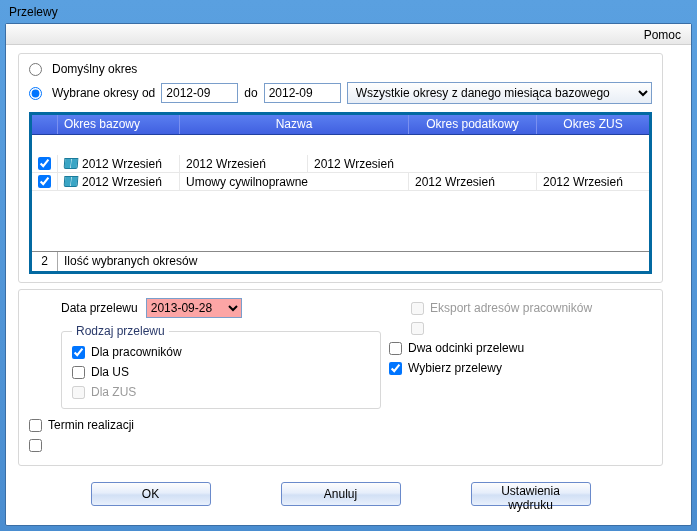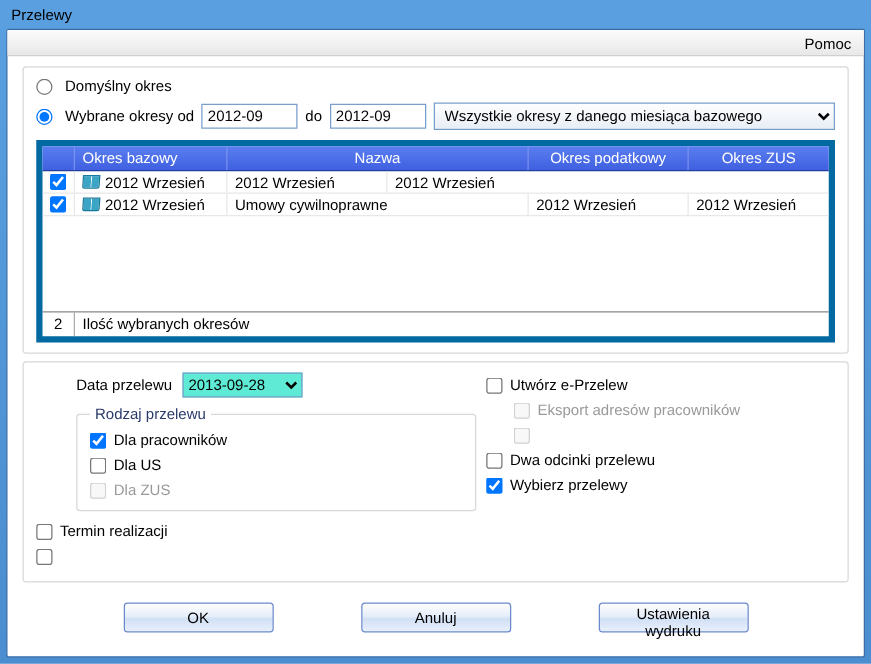--- a/index.html
+++ b/index.html
@@ -21,21 +21,21 @@
   display: flex; flex-direction: column;
 }
 .help-bar {
   text-align: right;
   padding: 4px 10px 2px 10px;
   border-bottom: 1px solid #d0d0d0;
   background: linear-gradient(to bottom, #fcfcfc, #e8e8e8);
 }
 .content {
   flex: 1;
-  padding: 8px 12px 12px 12px;
+  padding: 8px 28px 12px 12px;
   display: flex; flex-direction: column;
   gap: 6px;
 }
 .period-group {
   border: 1px solid #d8d8d8;
   border-radius: 3px;
   padding: 8px 10px;
 }
 .radio-row {
   display: flex; align-items: center; gap: 6px; margin-bottom: 6px;
@@ -49,21 +49,21 @@
   border: 1px solid #7a9ecb;
 }
 select.combo {
   flex: 1; height: 22px;
   border: 1px solid #7a9ecb;
   background: linear-gradient(to bottom, #fefefe, #e8eef6);
   padding: 0 4px;
 }
 .table-wrap {
   margin-top: 8px;
-  border: 5px solid #0369a1;
+  border: 3px solid #0369a1;
   height: 162px;
   display: flex; flex-direction: column;
   background: #fff;
 }
 .thead {
   display: flex;
   background: linear-gradient(to bottom, #5a7ef0 0%, #4060e0 100%);
   color: #fff;
   height: 20px;
   border-bottom: 1px solid #2040a0;
@@ -72,21 +72,21 @@
   border-right: 1px solid #7a90f0;
   padding: 2px 6px;
   overflow: hidden; white-space: nowrap;
 }
 .th:last-child { border-right: none; }
 .col-chk { width: 26px; flex: none; }
 .col-base { width: 122px; flex: none; }
 .col-name { flex: 1; }
 .col-tax { width: 128px; flex: none; }
 .col-zus { width: 112px; flex: none; }
-.tbody { flex: 1; overflow: auto; }
+.tbody { flex: 1; overflow: auto; margin-top: 20px; }
 .tr {
   display: flex; height: 18px; align-items: center;
   border-bottom: 1px solid #e8e8e8;
 }
 .td {
   padding: 0 6px;
   border-right: 1px solid #e8e8e8;
   height: 100%; display: flex; align-items: center;
   overflow: hidden; white-space: nowrap;
 }
@@ -128,21 +128,21 @@
 .chk-row {
   display: flex; align-items: center; gap: 6px;
   height: 20px;
 }
 .chk-row input { margin: 0; }
 .chk-row.disabled { color: #9a9a9a; }
 .chk-row.indent { padding-left: 22px; }
 select.date-combo {
   width: 96px; height: 20px;
   border: 1px solid #7a9ecb;
-  background: #5eead4;
+  background: #fca5a5;
 }
 .button-bar {
   display: flex; justify-content: center; gap: 70px;
   padding: 10px 0 4px 0;
 }
 button.btn {
   width: 120px; height: 24px;
   border: 1px solid #6a8acb;
   border-radius: 3px;
   background: linear-gradient(to bottom, #fdfdfd 0%, #e6eefb 45%, #d2e0f5 55%, #e8f0fc 100%);
@@ -251,24 +251,20 @@
               <input type="checkbox" style="">
               <label>Dla US</label>
             </div>
             <div class="chk-row disabled">
               <input type="checkbox" disabled="" style="">
               <label>Dla ZUS</label>
             </div>
           </fieldset>
         </div>
         <div class="col-right">
-          <div class="chk-row">
-            <input type="checkbox" style="">
-            <label>Utwórz e-Przelew</label>
-          </div>
           <div class="chk-row indent disabled">
             <input type="checkbox" disabled="" style="">
             <label>Eksport adresów pracowników</label>
           </div>
           <div class="chk-row indent disabled">
             <input type="checkbox" disabled="" style="">
           </div>
           <div class="chk-row">
             <input type="checkbox" style="">
             <label>Dwa odcinki przelewu</label>

